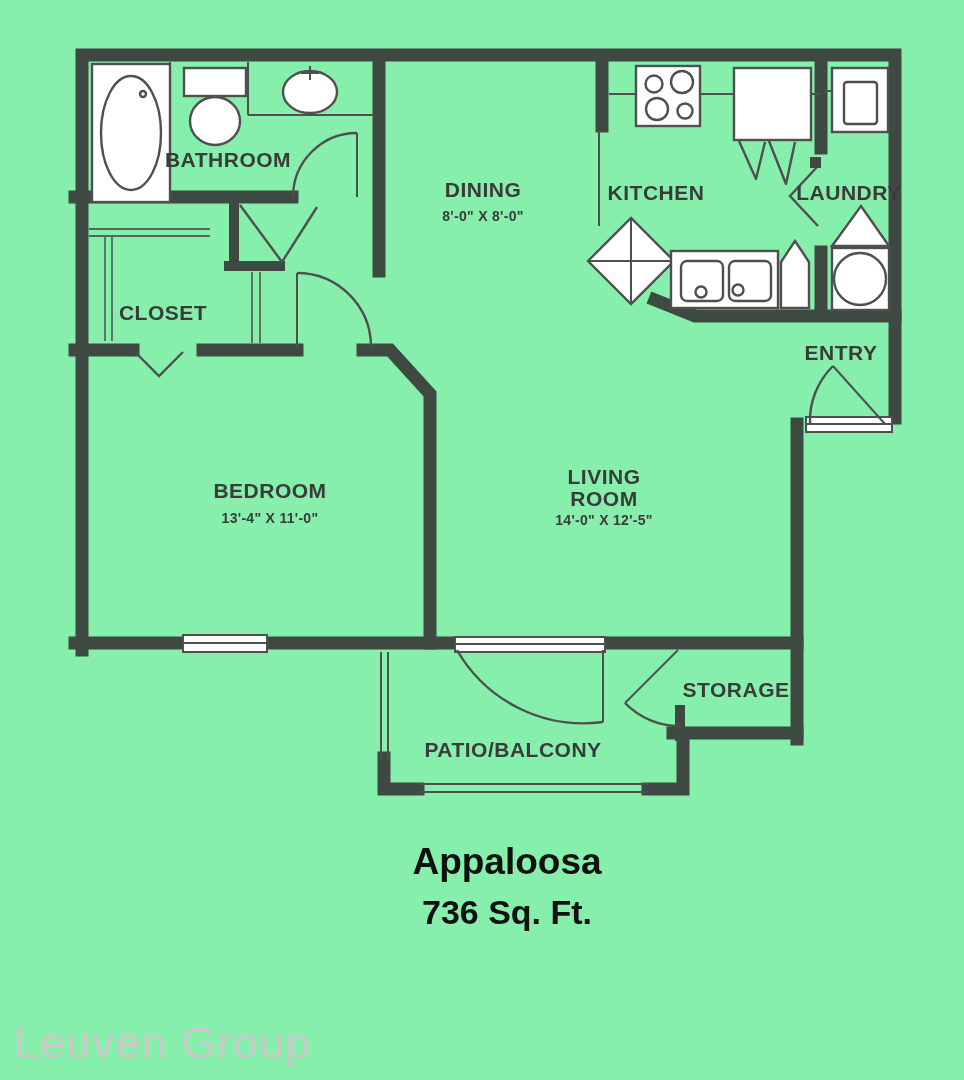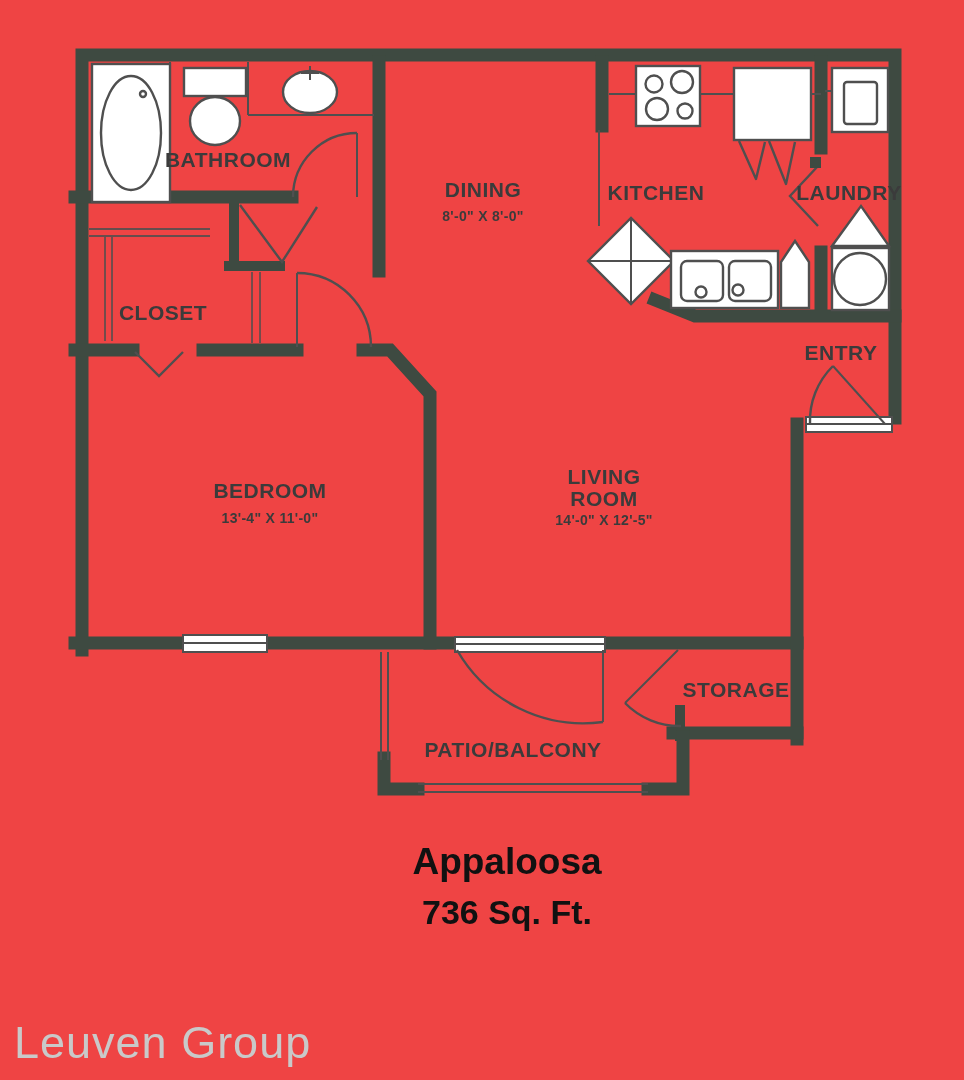--- a/index.html
+++ b/index.html
@@ -1,16 +1,16 @@
 <!DOCTYPE html>
 <html><head>
 <meta charset="utf-8">
 <style>
   html,body { margin:0; padding:0; background:#ffffff; }
-  .canvas { position:relative; width:964px; height:1080px; background:#ef4444; overflow:hidden; }
+  .canvas { position:relative; width:964px; height:1080px; background:#86efac; overflow:hidden; }
   svg { display:block; }
   .walls path { fill:none; stroke-width:13; stroke-linecap:square; stroke-linejoin:miter; }
   .walls path.mid { stroke-width:10; }
   .fx    { stroke-width:2.4; fill:#ffffff; }
   .fxn   { stroke-width:2.4; fill:none; }
   .thin  { stroke-width:2; fill:none; }
   .shelf { stroke-width:1.8; fill:none; opacity:0.85; }
   .sill  { fill:#ffffff; stroke-width:2; }
   .nub   { stroke:none; }
   text { font-family:"Liberation Sans", sans-serif; }

